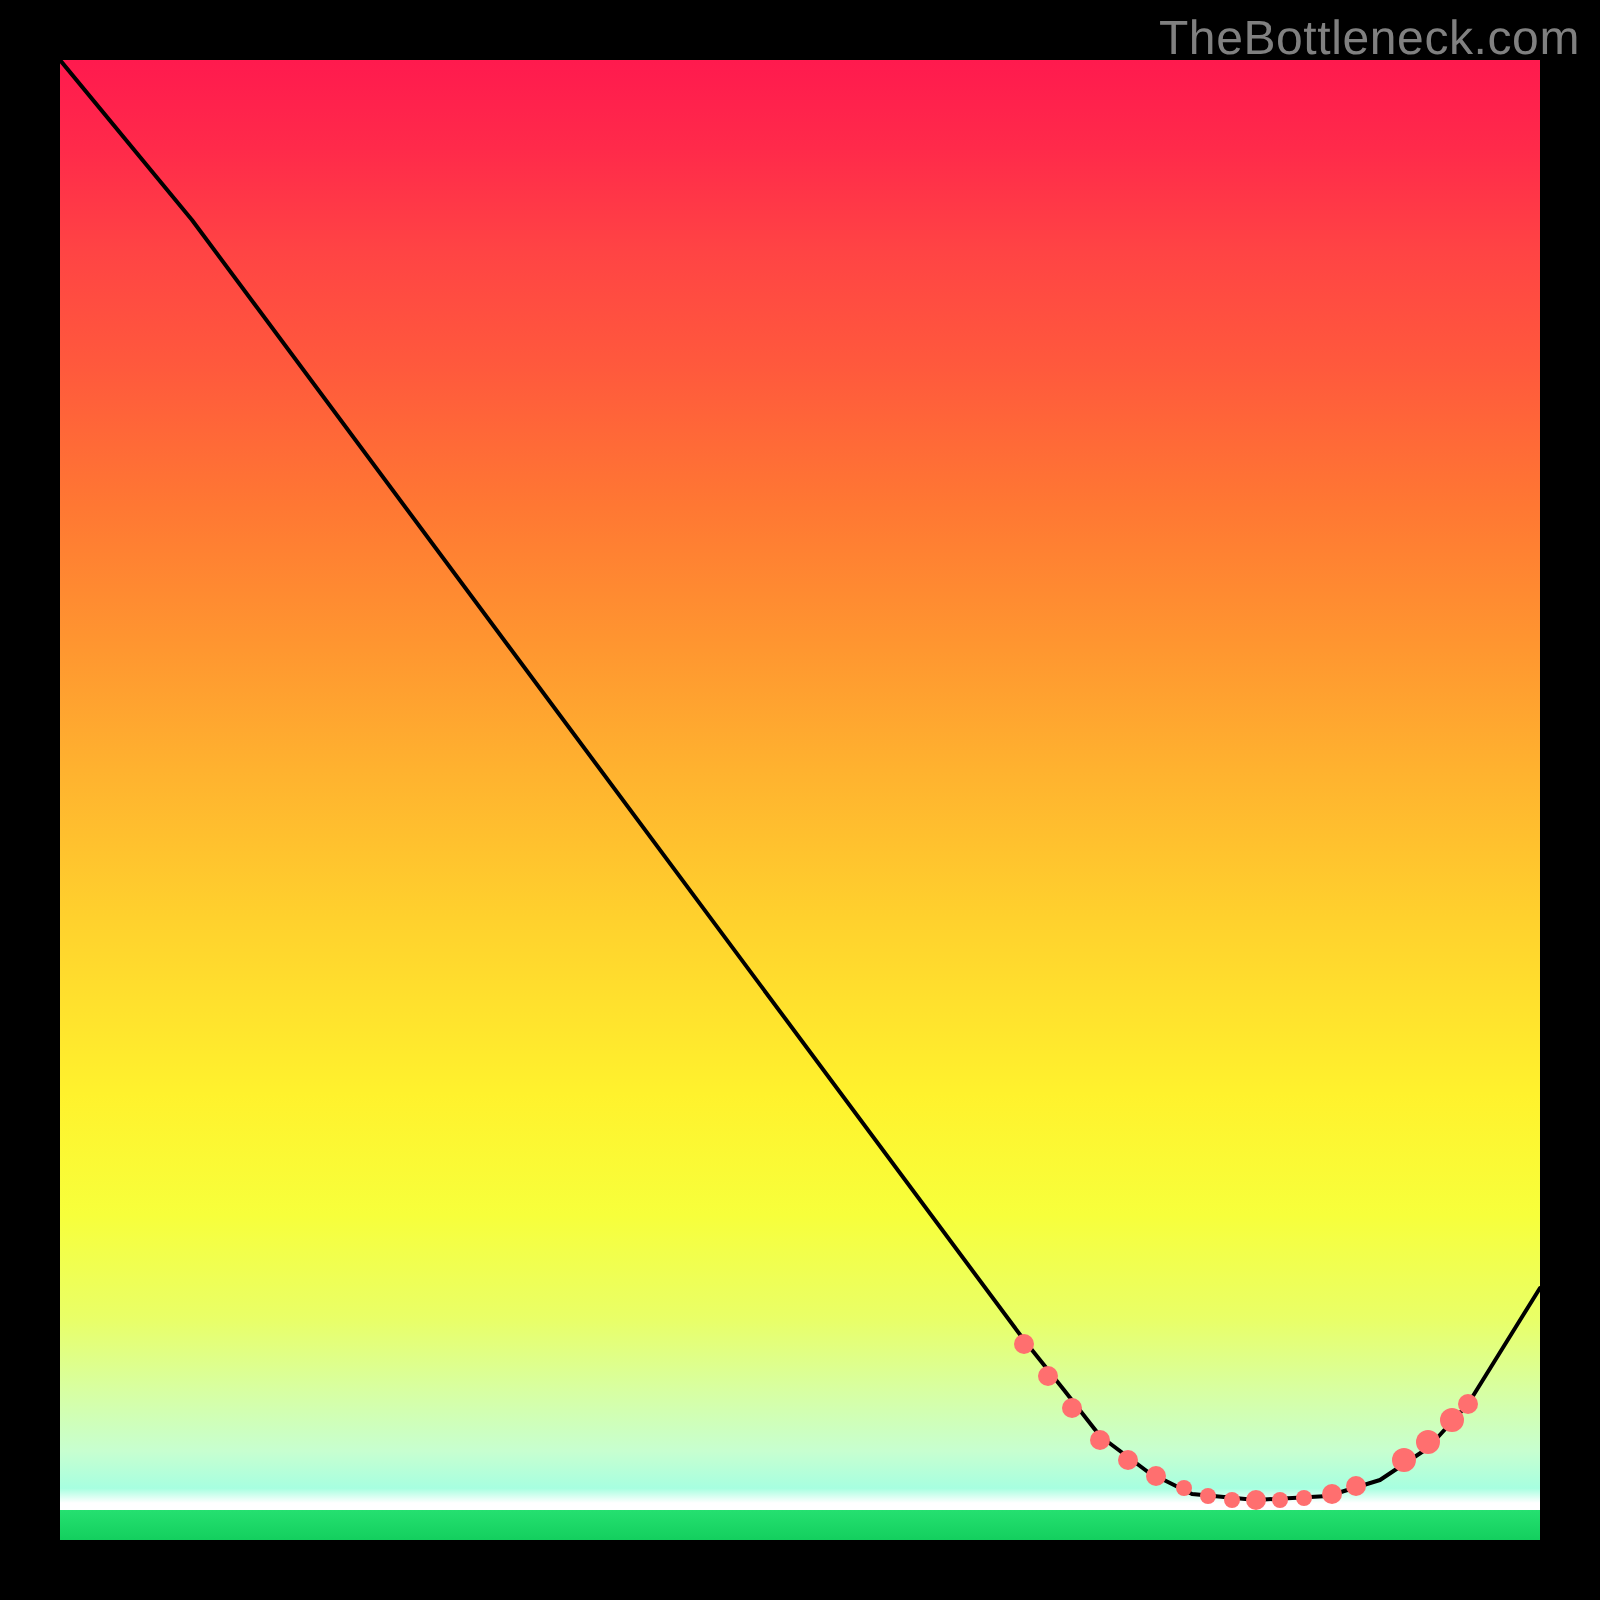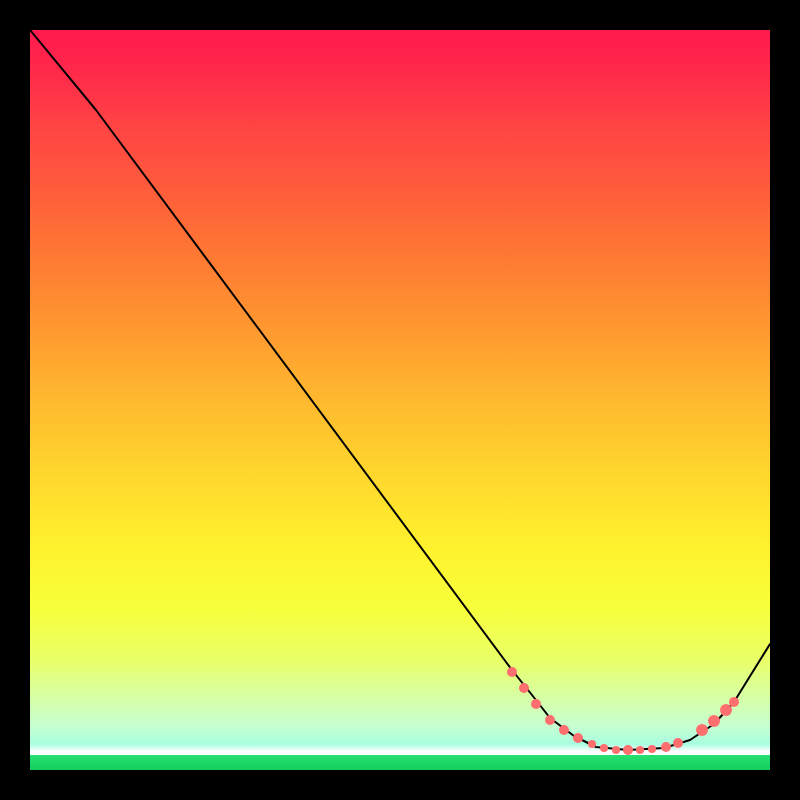--- a/index.html
+++ b/index.html
@@ -65,20 +65,21 @@
   }
   .marker {
     fill: #ff6f6f;
     stroke: none;
   }
 </style>
 </head>
 <body>
 
 <div class="frame">
+  <div class="watermark">TheBottleneck.com</div>
 
   <div class="plot-area">
     <svg class="overlay" viewBox="0 0 740 740" preserveAspectRatio="none">
       <path id="curve-path" class="curve" d="M0 0 L66 80 L482 640 L502 665 L520 688 L544 706 L566 717 L598 720 L634 718 L660 710 L684 694 L704 672 L740 614"></path>
       <g id="markers-group">
           <circle cx="482" cy="642" r="5" class="marker"></circle>
           <circle cx="494" cy="658" r="5" class="marker"></circle>
           <circle cx="506" cy="674" r="5" class="marker"></circle>
           <circle cx="520" cy="690" r="5" class="marker"></circle>
           <circle cx="534" cy="700" r="5" class="marker"></circle>

